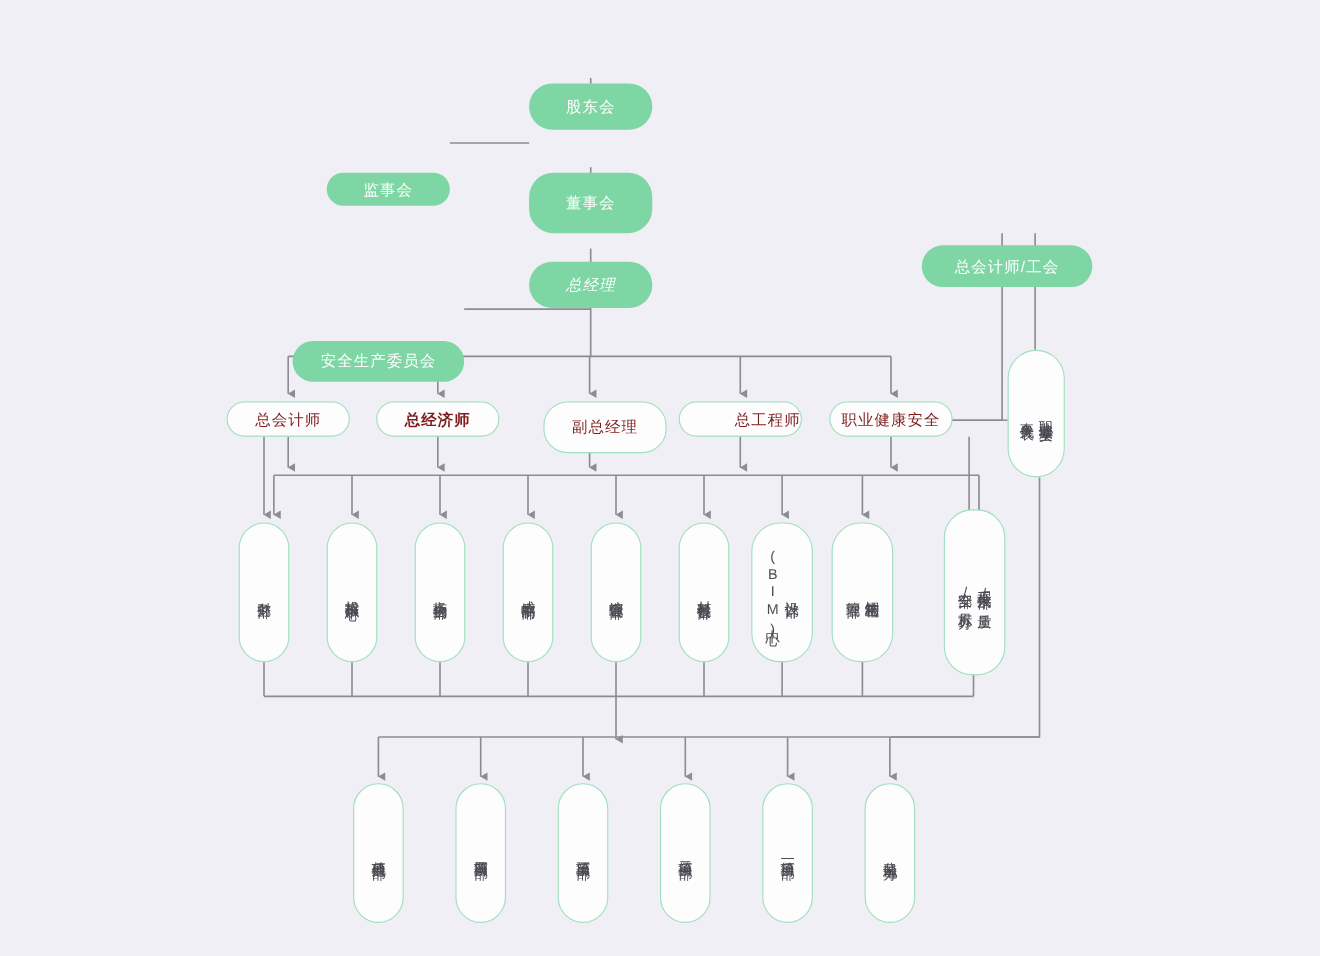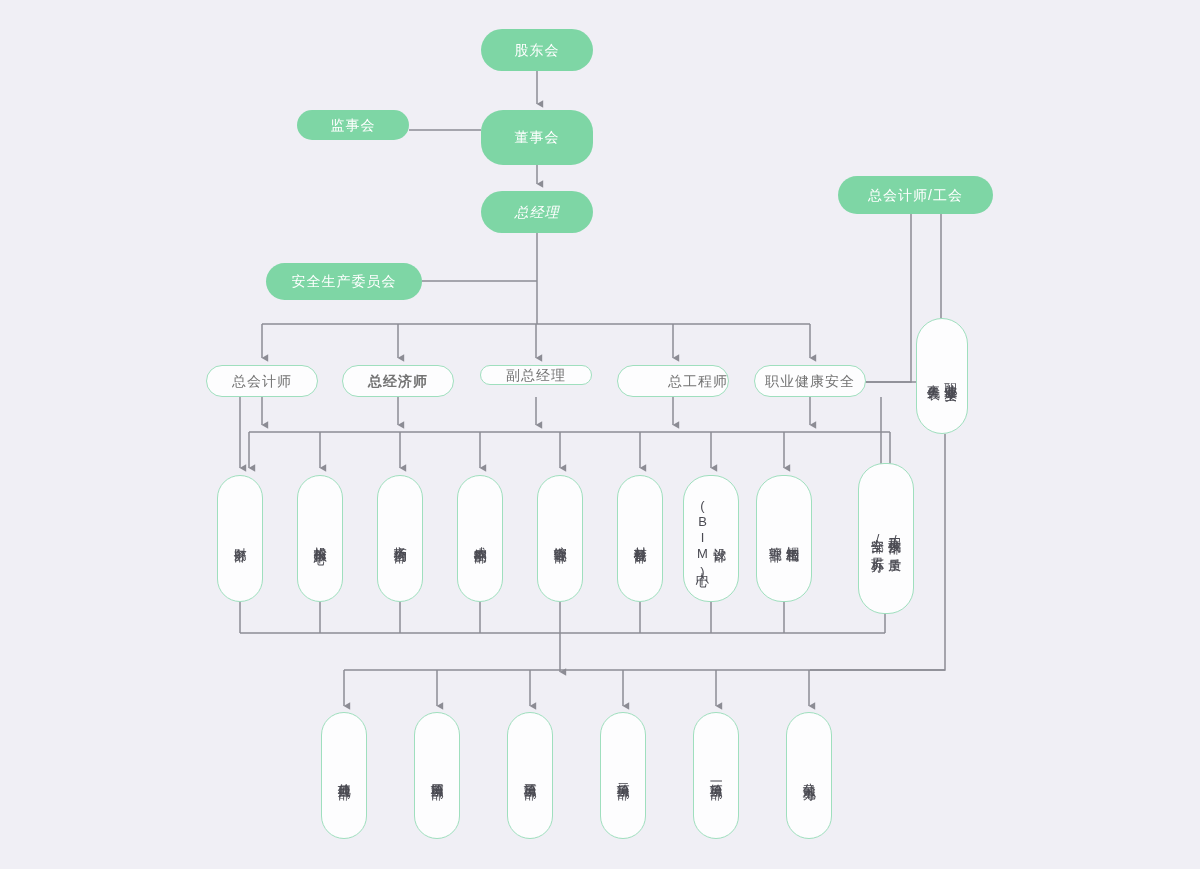--- a/index.html
+++ b/index.html
@@ -36,25 +36,26 @@
     text-align: center;
   }
   
   .node.filled {
     background: #7ed6a5;
     color: #ffffff;
     border-radius: 22px;
     font-size: 14px;
     letter-spacing: 1px;
     line-height: 1.2;
+    margin-top: 47px;
   }
   
   .node.outline {
     background: #fdfdfe;
-    color: #737373;
+    color: #7f1d1d;
     border: 1px solid #9fdfbe;
     border-radius: 22px;
     font-size: 14px;
     letter-spacing: 1px;
     line-height: 1.2;
   }
   
   .node.vertical {
     background: #fdfdfe;
     color: #4a4a52;
@@ -186,21 +187,21 @@
   <div class="node filled" style="left:266px; top:263px; width:156px; height:37px;">
     <span>安全生产委员会</span>
   </div>
 
   <div class="node outline" style="left:206px; top:365px; width:112px; height:32px;">
     <span>总会计师</span>
   </div>
   <div class="node outline" style="left:342px; top:365px; width:112px; height:32px;font-weight:bold;">
     <span>总经济师</span>
   </div>
-  <div class="node outline" style="left:480px; top:365px; width:112px; height:20px;">
+  <div class="node outline" style="left:494px; top:365px; width:112px; height:47px;">
     <span>副总经理</span>
   </div>
   <div class="node outline" style="left:617px; top:365px; width:112px; height:32px;justify-content:flex-end;">
     <span>总工程师</span>
   </div>
   <div class="node outline" style="left:754px; top:365px; width:112px; height:32px;">
     <span>职业健康安全</span>
   </div>
 
   <div class="node vertical" style="left:916px; top:318px; width:52px; height:116px;">

